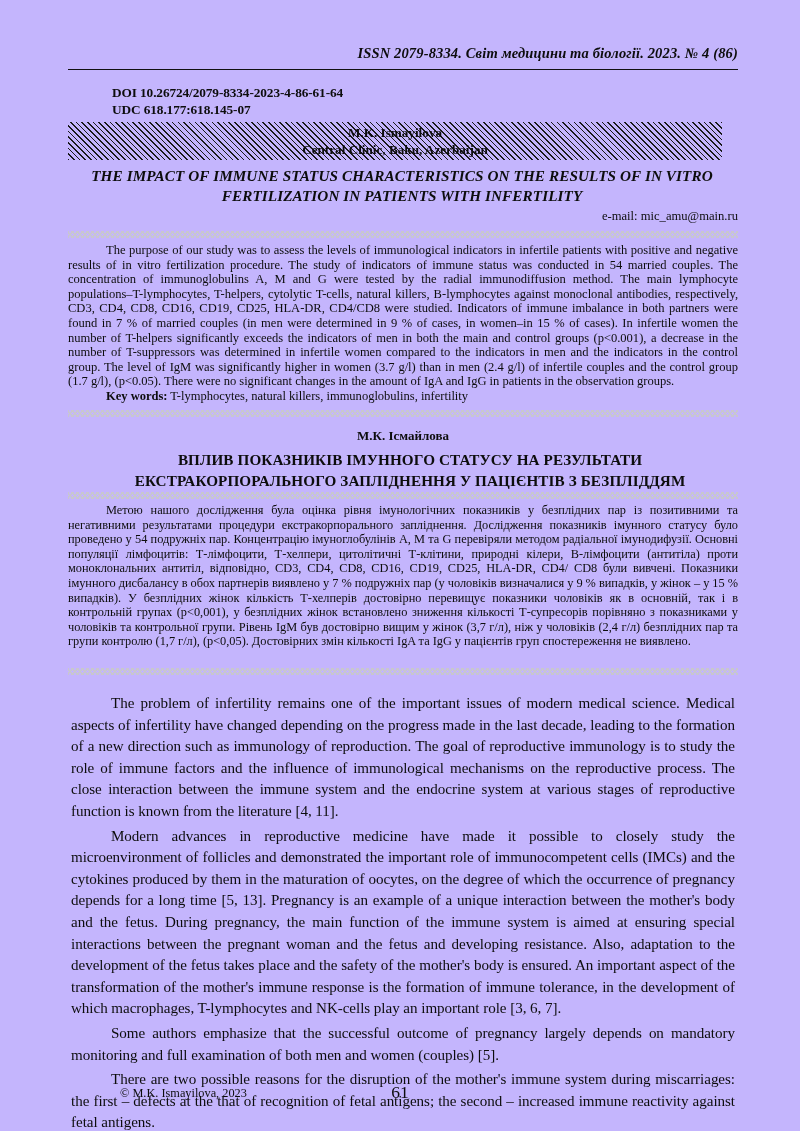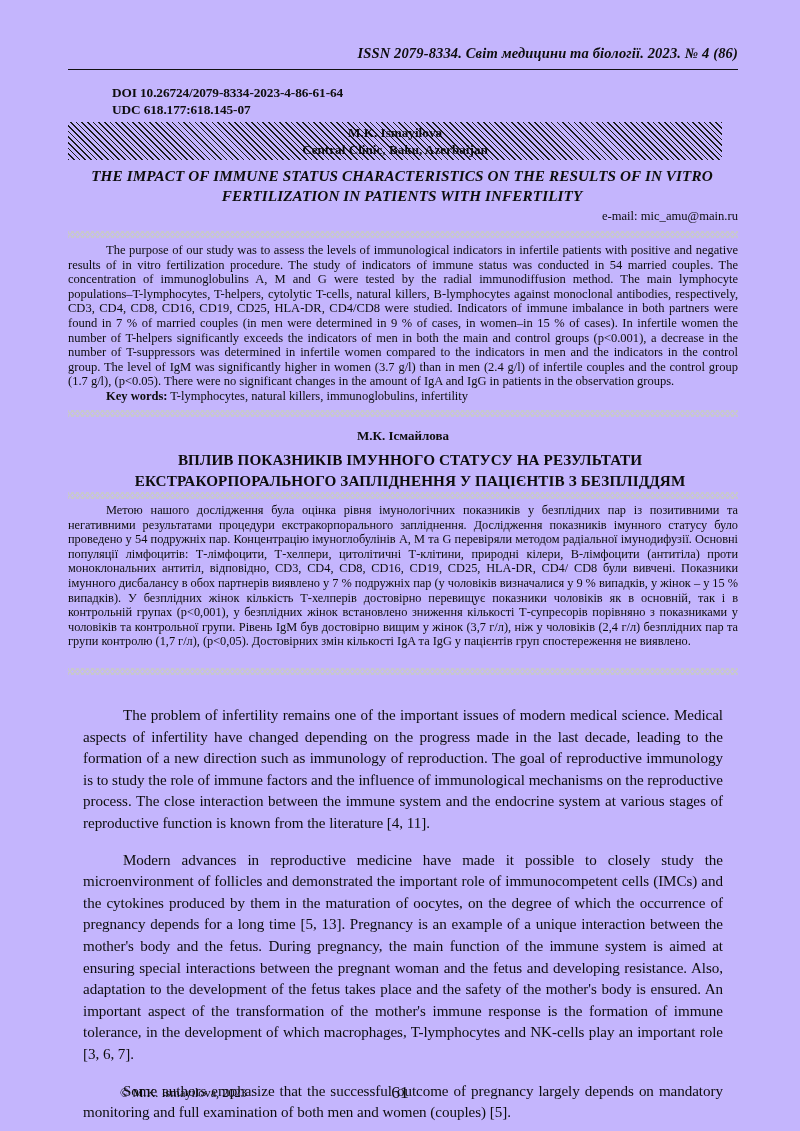--- a/index.html
+++ b/index.html
@@ -163,21 +163,21 @@
     position: absolute;
     left: 68px;
     right: 62px;
     top: 690px;
     font-size: 15.1px;
     line-height: 21.6px;
     text-align: justify;
     letter-spacing: -0.05px;
   }
   .body-text p {
-    margin: 15px;
+    margin: 3px;
     text-indent: 40px;
   }
 
   
   .footer-copy {
     position: absolute;
     left: 120px;
     top: 1086px;
     font-size: 12.3px;
   }

